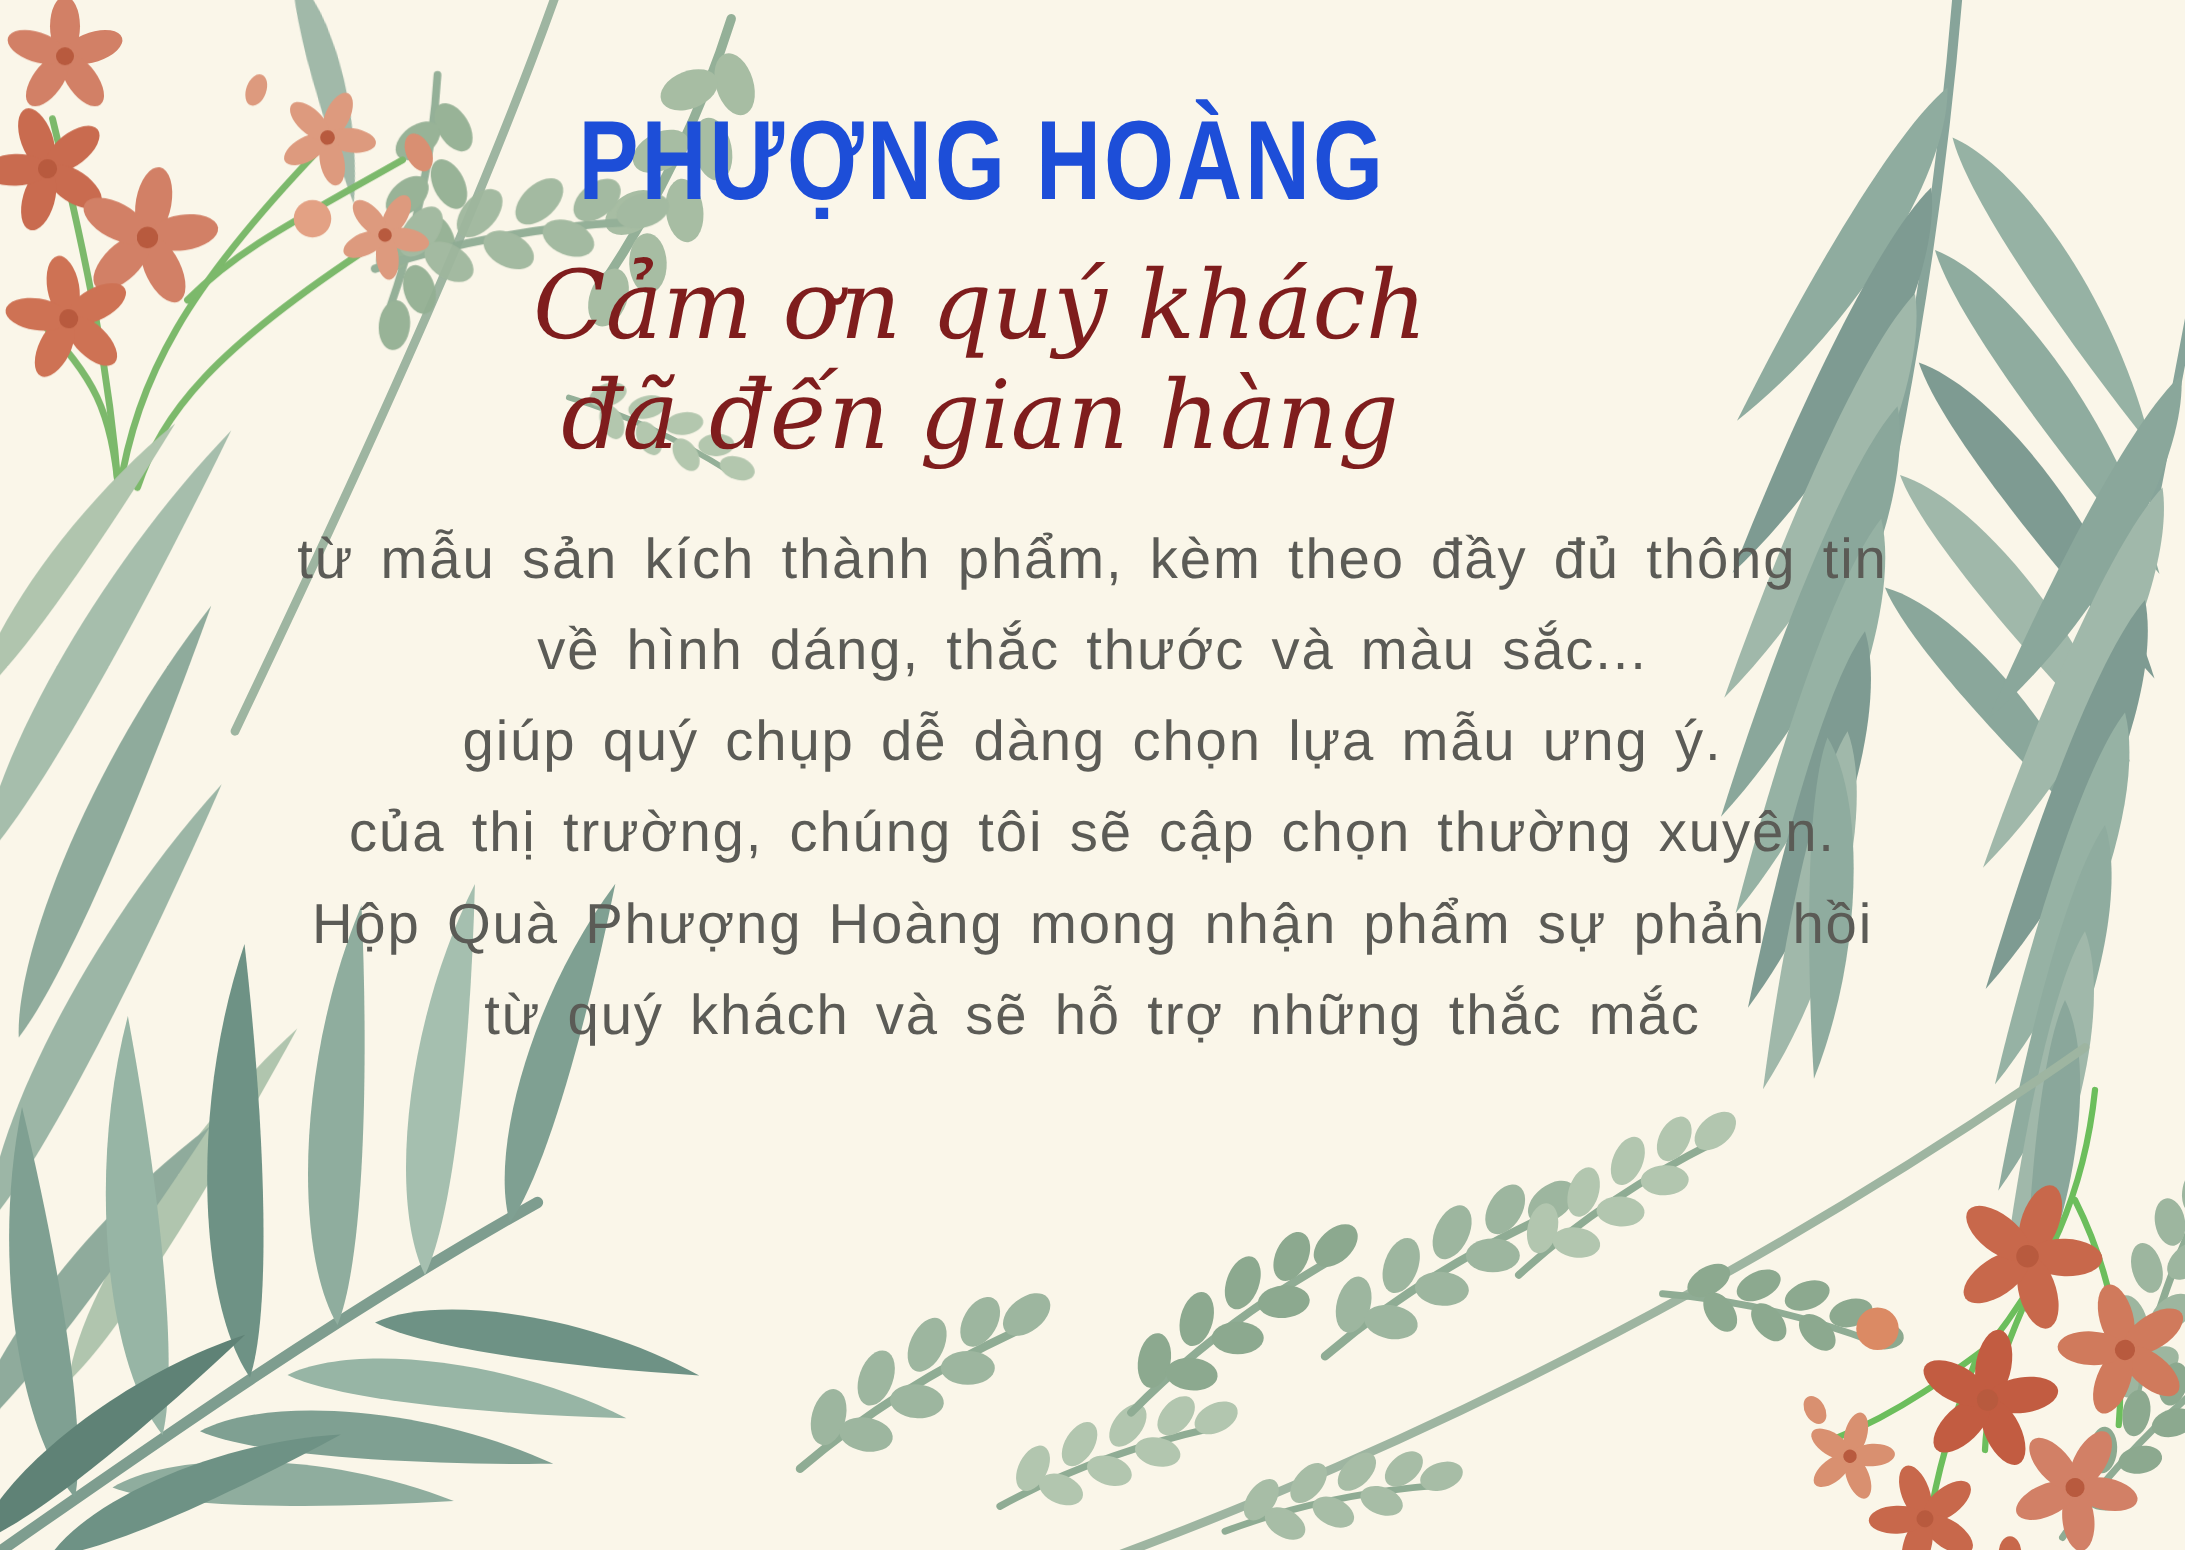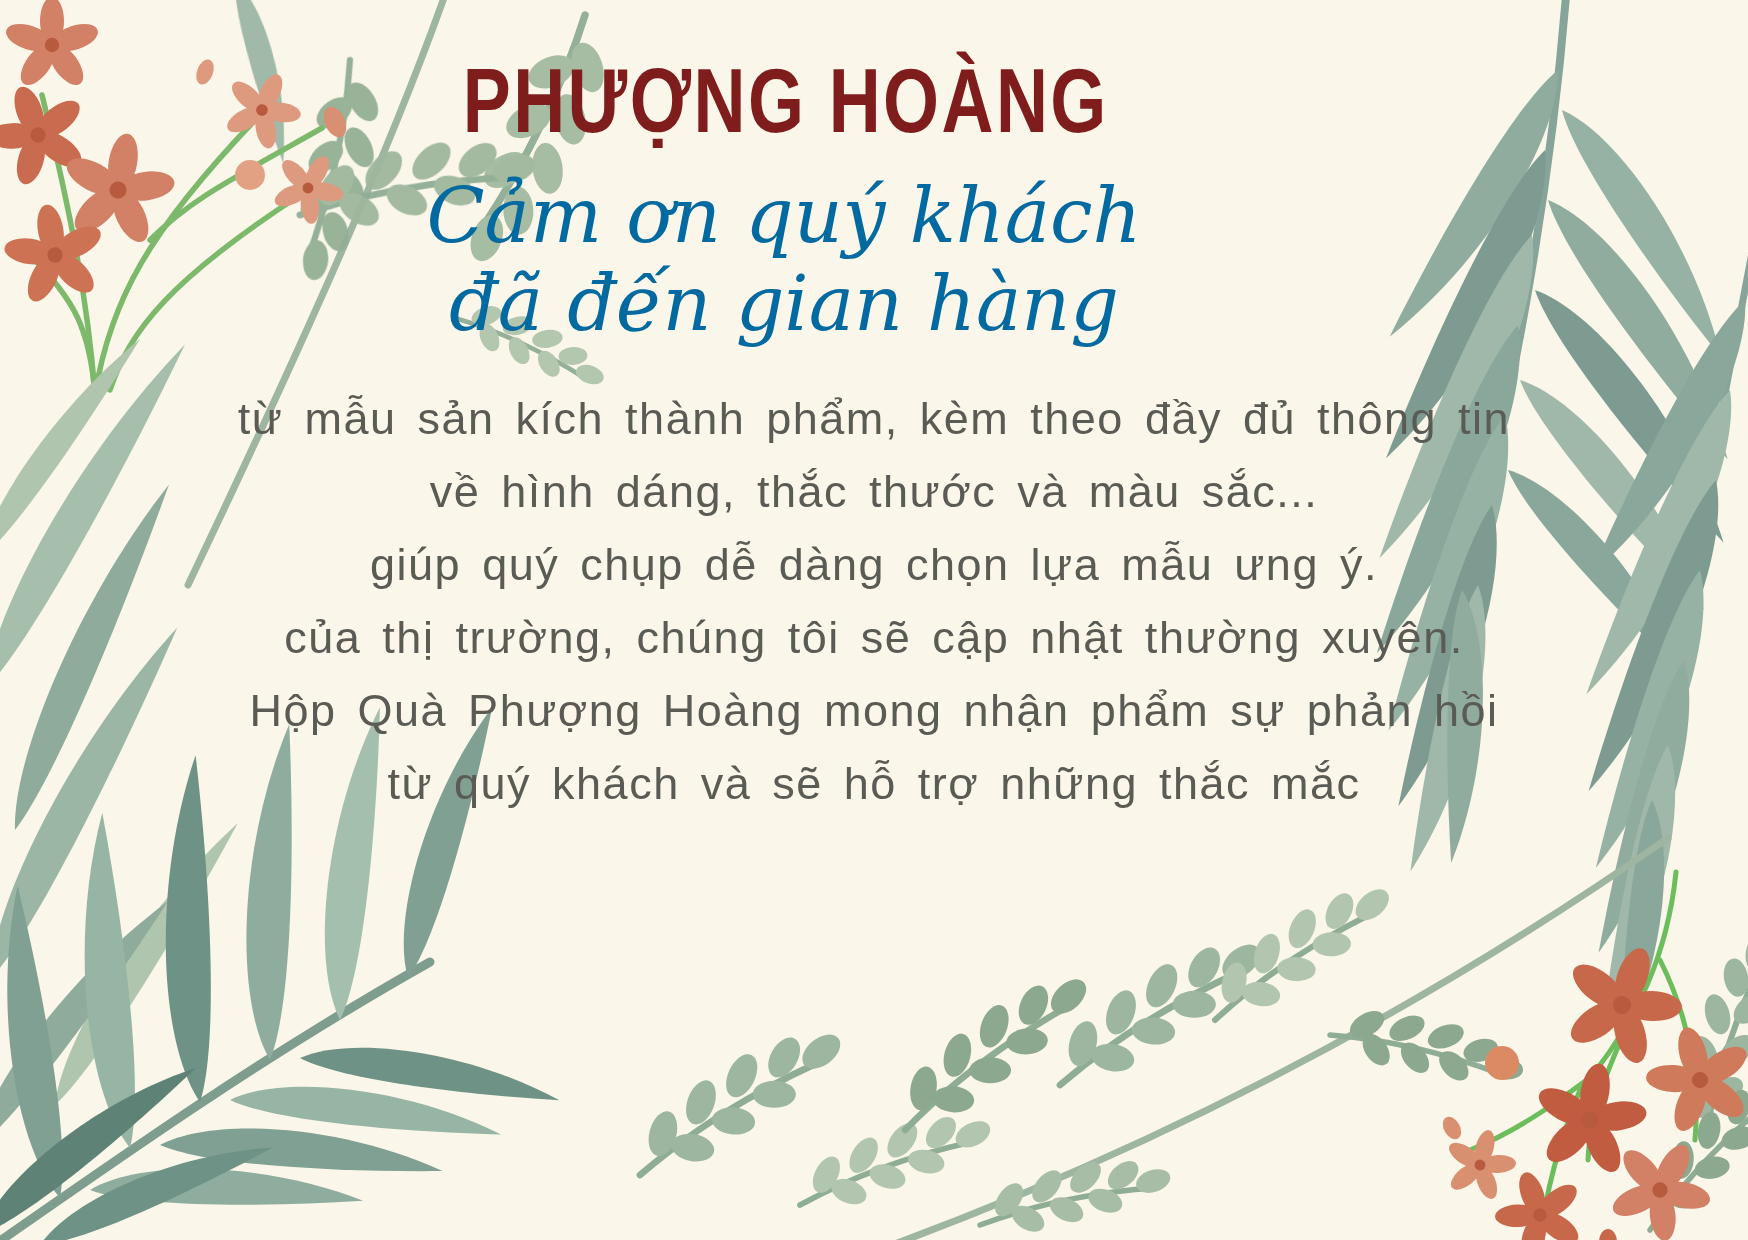--- a/index.html
+++ b/index.html
@@ -20,40 +20,40 @@
     width: 1748px; height: 1240px;
     z-index: 0;
   }
   .content {
     position: absolute; inset: 0;
     z-index: 1;
     text-align: center;
   }
   .brand-title {
     margin: 0;
-    padding-top: 56px;
+    padding-top: 84px;
     font-size: 90px;
     font-weight: 700;
-    color: #7f1d1d;
+    color: #1d4ed8;
     letter-spacing: 3px;
     line-height: 1;
   }
   .brand-title .condense {
     display: inline-block;
     transform: translateX(-88px) scaleX(0.80);
     transform-origin: center;
     white-space: nowrap;
   }
   .greeting {
     margin-top: 26px;
     font-family: "DejaVu Serif", cursive;
     font-style: italic;
     font-size: 76px;
     line-height: 88px;
-    color: #0369a1;
+    color: #7f1d1d;
   }
   .greeting .g-line {
     transform: translateX(-90px);
     white-space: nowrap;
   }
   .body-text {
     margin-top: 34px;
     font-size: 45px;
     color: #5B5B56;
     letter-spacing: 1.5px;
@@ -226,19 +226,19 @@
 
     <div class="greeting">
       <div class="g-line">Cảm ơn quý khách</div>
       <div class="g-line">đã đến gian hàng</div>
     </div>
 
     <div class="body-text">
       <p>từ mẫu sản kích thành phẩm, kèm theo đầy đủ thông tin</p>
       <p>về hình dáng, thắc thước và màu sắc...</p>
       <p>giúp quý chụp dễ dàng chọn lựa mẫu ưng ý.</p>
-      <p>của thị trường, chúng tôi sẽ cập nhật thường xuyên.</p>
+      <p>của thị trường, chúng tôi sẽ cập chọn thường xuyên.</p>
       <p>Hộp Quà Phượng Hoàng mong nhận phẩm sự phản hồi</p>
       <p>từ quý khách và sẽ hỗ trợ những thắc mắc</p>
     </div>
   </div>
 
 </div>
 
 </body></html>

